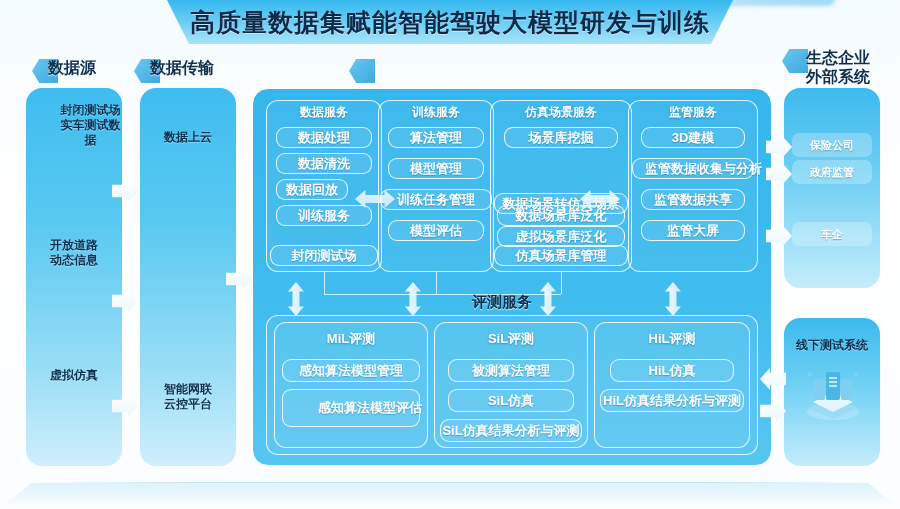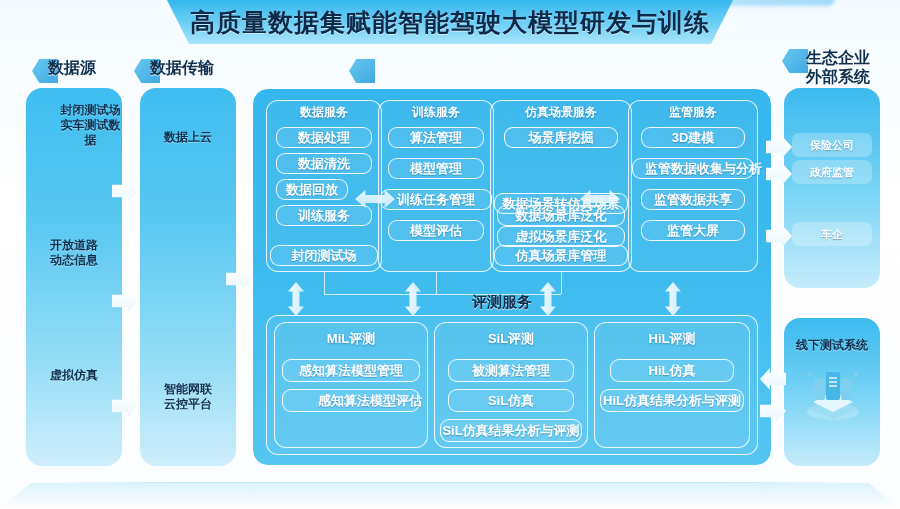--- a/index.html
+++ b/index.html
@@ -281,21 +281,21 @@
 <div class="sec-head" style="left:472px; top:293px; font-size:15px;">
   <span class="hex"></span>
   <span>评测服务</span>
 </div>
 
 <div class="svc-card" style="left:266px; top:315px; width:492px; height:140px;"></div>
 
 <div class="svc-card" style="left:274px; top:322px; width:154px; height:126px;"></div>
 <div class="svc-title" style="left:274px; top:330px; width:154px; font-size:13px;">MiL评测</div>
 <div class="pill" style="left:282px; top:359px; width:138px; height:23px;">感知算法模型管理</div>
-<div class="pill" style="left:282px; top:389px; width:138px; height:23px;padding-left:38px;">感知算法模型评估</div>
+<div class="pill" style="left:282px; top:389px; width:138px; height:38px;padding-left:38px;">感知算法模型评估</div>
 
 <div class="svc-card" style="left:434px; top:322px; width:154px; height:126px;"></div>
 <div class="svc-title" style="left:434px; top:330px; width:154px; font-size:13px;">SiL评测</div>
 <div class="pill" style="left:448px; top:359px; width:126px; height:23px;">被测算法管理</div>
 <div class="pill" style="left:448px; top:389px; width:126px; height:23px;">SiL仿真</div>
 <div class="pill" style="left:440px; top:419px; width:142px; height:23px;">SiL仿真结果分析与评测</div>
 
 <div class="svc-card" style="left:594px; top:322px; width:156px; height:126px;"></div>
 <div class="svc-title" style="left:594px; top:330px; width:156px; font-size:13px;">HiL评测</div>
 <div class="pill" style="left:610px; top:359px; width:124px; height:23px;">HiL仿真</div>

